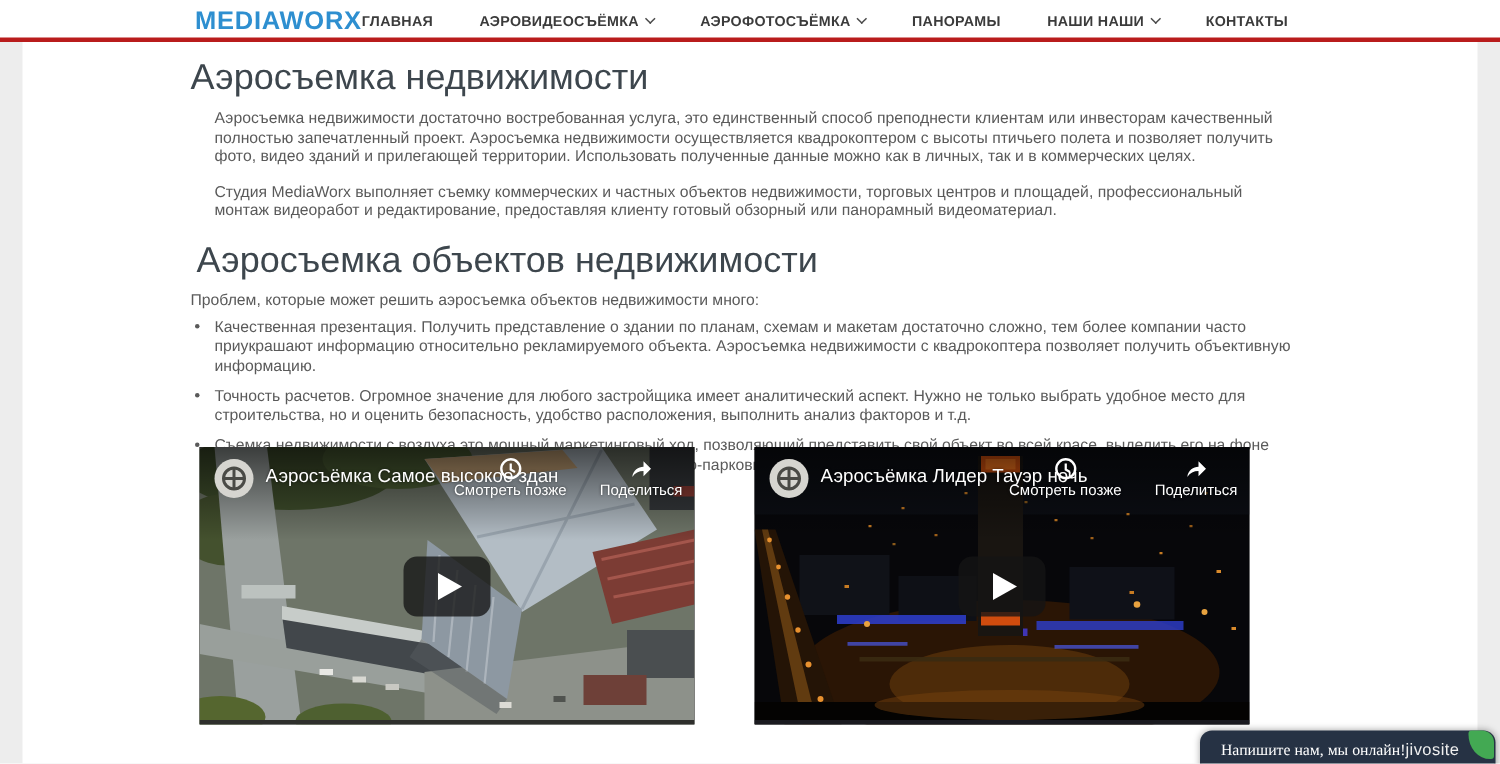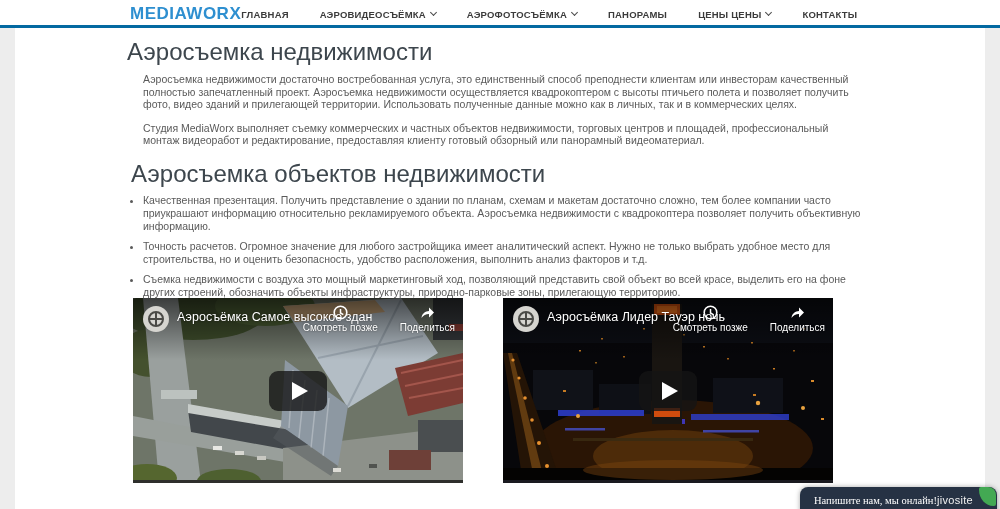--- a/index.html
+++ b/index.html
@@ -9,21 +9,21 @@
     background:#ededed;
     font-family:"Liberation Sans", sans-serif;
   }
   .page {
     position:absolute; left:15px; top:0; width:970px; height:509px;
     background:#ffffff;
   }
   
   .header {
     position:absolute; left:0; top:0; width:1000px; height:28px;
-    background:#ffffff; border-bottom:3px solid #0369a1; z-index:5;
+    background:#ffffff; border-bottom:3px solid #b91c1c; z-index:5;
   }
   .header-inner {
     margin-left:130px; width:703px; height:28px;
     display:flex; align-items:center; justify-content:space-between;
   }
   .logo {
     font-size:17px; font-weight:bold; letter-spacing:0.5px;
     color:#2e8fd0; cursor:pointer;
   }
   .nav { display:flex; align-items:center; gap:31px; }
@@ -123,35 +123,36 @@
         <span class="chev"></span>
       </div>
       <div class="nav-item">
         <span>АЭРОФОТОСЪЁМКА</span>
         <span class="chev"></span>
       </div>
       <div class="nav-item">
         <span>ПАНОРАМЫ</span>
       </div>
       <div class="nav-item">
-        <span>ЦЕНЫ ЦЕНЫ</span>
+        <span>НАШИ НАШИ</span>
         <span class="chev"></span>
       </div>
       <div class="nav-item">
         <span>КОНТАКТЫ</span>
       </div>
     </div>
   </div>
 </div>
 
 <div class="content">
   <h1 class="h1">Аэросъемка недвижимости</h1>
   <p class="para">Аэросъемка недвижимости достаточно востребованная услуга, это единственный способ преподнести клиентам или инвесторам качественный полностью запечатленный проект. Аэросъемка недвижимости осуществляется квадрокоптером с высоты птичьего полета и позволяет получить фото, видео зданий и прилегающей территории. Использовать полученные данные можно как в личных, так и в коммерческих целях.</p>
   <p class="para">Студия MediaWorx выполняет съемку коммерческих и частных объектов недвижимости, торговых центров и площадей, профессиональный монтаж видеоработ и редактирование, предоставляя клиенту готовый обзорный или панорамный видеоматериал.</p>
   <h2 class="h2">Аэросъемка объектов недвижимости</h2>
+  <p class="intro">Проблем, которые может решить аэросъемка объектов недвижимости много:</p>
   <ul class="problems">
     <li>Качественная презентация. Получить представление о здании по планам, схемам и макетам достаточно сложно, тем более компании часто приукрашают информацию относительно рекламируемого объекта. Аэросъемка недвижимости с квадрокоптера позволяет получить объективную информацию.</li>
     <li>Точность расчетов. Огромное значение для любого застройщика имеет аналитический аспект. Нужно не только выбрать удобное место для строительства, но и оценить безопасность, удобство расположения, выполнить анализ факторов и т.д.</li>
     <li>Съемка недвижимости с воздуха это мощный маркетинговый ход, позволяющий представить свой объект во всей красе, выделить его на фоне других строений, обозначить объекты инфраструктуры, природно-парковые зоны, прилегающую территорию.</li>
   </ul>
 </div>
 
 <div class="videos">
 
   <div class="video">

